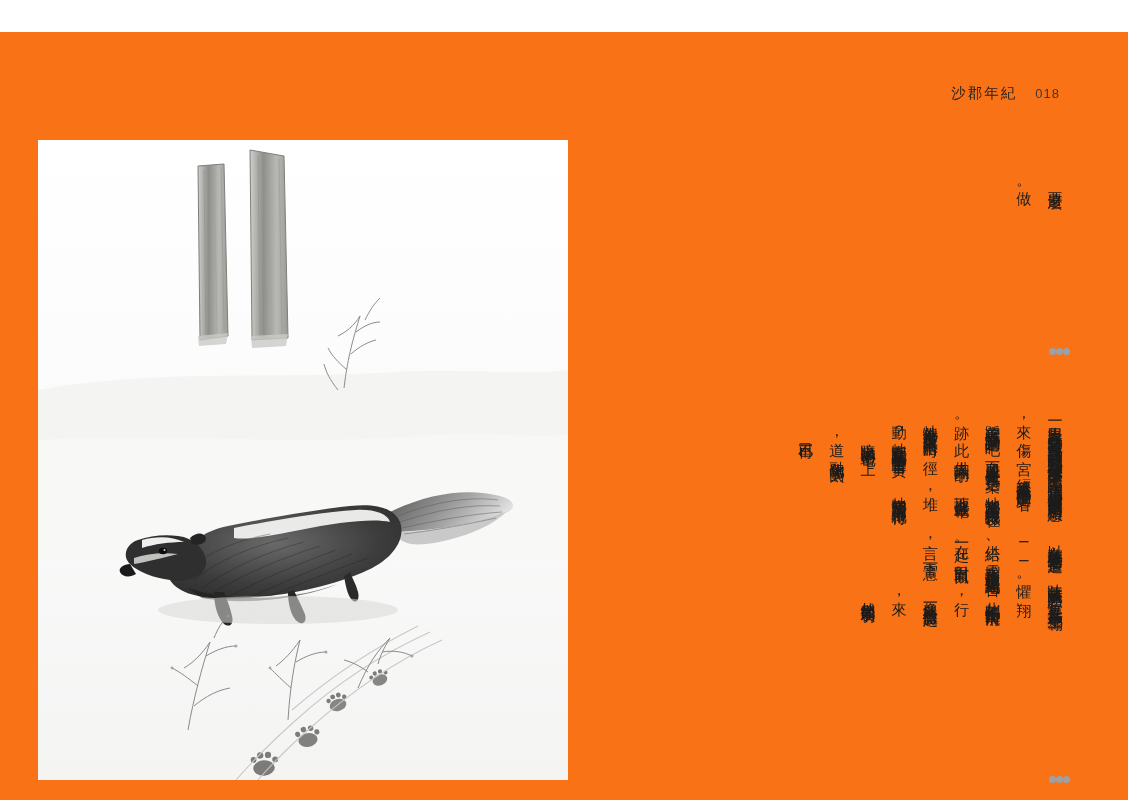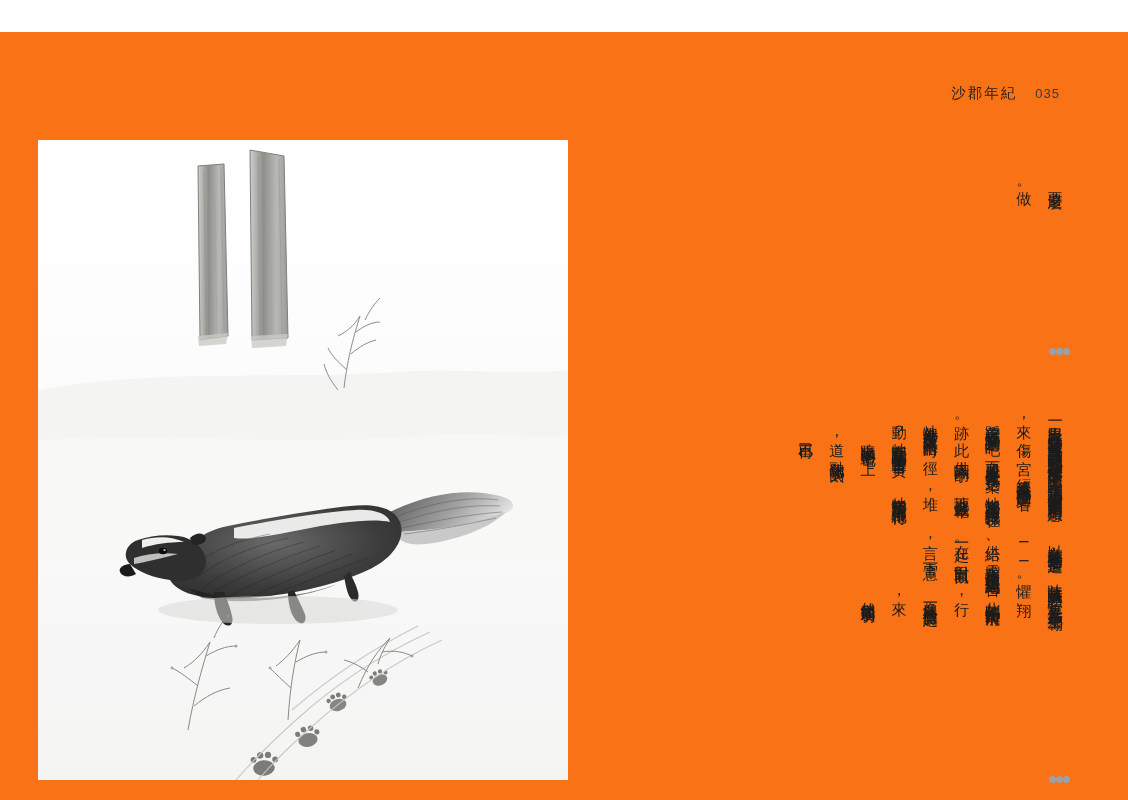--- a/index.html
+++ b/index.html
@@ -100,21 +100,21 @@
   }
   .dots.second { padding-top: 168px; }
 </style>
 </head>
 <body>
 
 <div class="page">
 
   <div class="running-head">
     <span class="book-title">沙郡年紀</span>
-    <span class="page-number">035</span>
+    <span class="page-number">018</span>
   </div>
 
   <div class="illustration">
     <svg viewBox="0 0 530 640" xmlns="http://www.w3.org/2000/svg">
       <defs>
         <linearGradient id="snowGrad" x1="0" y1="0" x2="0" y2="1">
           <stop offset="0%" stop-color="#ffffff"></stop>
           <stop offset="55%" stop-color="#fafafa"></stop>
           <stop offset="100%" stop-color="#f4f4f3"></stop>
         </linearGradient>

